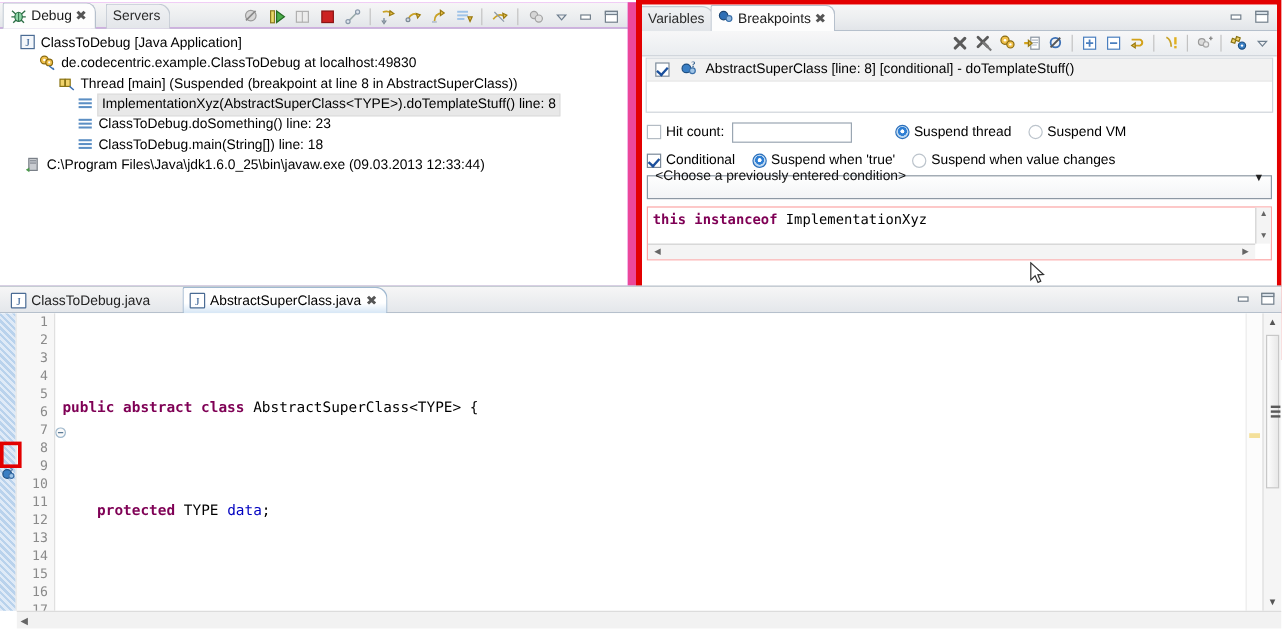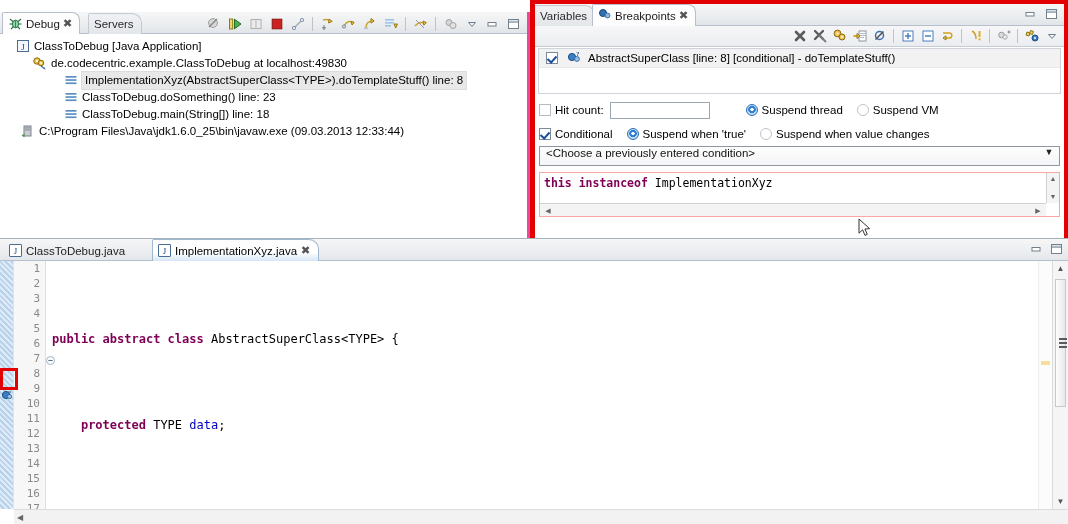--- a/index.html
+++ b/index.html
@@ -39,22 +39,22 @@
     border-radius: 2px 10px 0 0;
     color: #2b2b2b;
   }
   .xclose {
     font-size: 11px; color: #555; font-family: "DejaVu Sans", sans-serif;
     line-height: 1; transform: scaleX(1.05);
   }
 
   
   #debug-view {
-    position: absolute; left: 0; top: 12px; width: 530px; height: 236px;
-    background: #d946ef; border-right: 3px solid #ec4899;
+    position: absolute; left: 0; top: 2px; width: 530px; height: 236px;
+    background: #d946ef; border-right: 7px solid #ec4899;
   }
   #debug-tree {
     position: absolute; left: 0; top: 22px; right: 0; bottom: 0;
     background: #fff; padding-top: 4px;
     overflow: hidden;
   }
   .tnode {
     display: flex; align-items: center; gap: 4px;
     height: 17px; font-size: 11.5px; white-space: nowrap;
     padding-left: 4px;
@@ -119,21 +119,21 @@
   .radio.off { border-color: #bcc4cc; }
   .txtfield {
     width: 100px; height: 17px; background: #fff; border: 1px solid #9aa6b2;
     margin-left: 6px;
   }
   .lbltxt { margin-right: 14px; }
   #cond-combo {
     position: absolute; left: 4px; right: 4px; top: 142px; height: 20px;
     background: linear-gradient(to bottom,#fefefe,#f3f4f6);
     border: 1px solid #8d98a4;
-    display: flex; align-items: flex-start; padding: 0 2px 12px 6px;
+    display: flex; align-items: flex-end; padding: 0 2px 12px 6px;
     font-size: 11.5px; color: #111;
   }
   #cond-combo .arrow {
     margin-left: auto; width: 16px; text-align: center; font-size: 9px; color: #222;
   }
   #cond-editor {
     position: absolute; left: 4px; right: 4px; top: 168px; height: 45px;
     background: #fff; border: 1px solid #fca5a5;
   }
   #cond-code {
@@ -392,20 +392,30 @@
               <circle cx="5" cy="5" r="1.1" fill="#fff"></circle>
             <circle cx="9" cy="7" r="2.8" fill="#f0c14b" stroke="#8a6b12"></circle>
               <circle cx="9" cy="7" r="0.9" fill="#fff"></circle>
             <path d="M9 10 L13 13" stroke="#3a6fb0" stroke-width="1.3"></path>
               <path d="M11.5 12 L13.4 13.4 L12.4 11.2 Z" fill="#3a6fb0"></path>
           </svg>
         </span>
         <span class="lbl">de.codecentric.example.ClassToDebug at localhost:49830</span>
       </div>
 
+      <div class="tnode" style="padding-left:48px;">
+        <span>
+          <svg width="15" height="14" viewBox="0 0 15 14">
+            <rect x="2" y="4" width="4" height="6" fill="#f0d36b" stroke="#8a7312"></rect>
+            <rect x="6.5" y="4" width="4" height="6" fill="#f0d36b" stroke="#8a7312"></rect>
+            <path d="M10 10 L13.5 13" stroke="#3a6fb0" stroke-width="1.2"></path>
+          </svg>
+        </span>
+        <span class="lbl">Thread [main] (Suspended (breakpoint at line 8 in AbstractSuperClass))</span>
+      </div>
 
       <div class="tnode sel" style="padding-left:64px;">
         <span>
           <svg width="14" height="14" viewBox="0 0 14 14">
               <rect x="1.5" y="3" width="11" height="1.7" fill="#5c8fc4"></rect>
               <rect x="1.5" y="6.2" width="11" height="1.7" fill="#5c8fc4"></rect>
               <rect x="1.5" y="9.4" width="11" height="1.7" fill="#5c8fc4"></rect>
             </svg>
         </span>
         <span class="lbl">ImplementationXyz(AbstractSuperClass&lt;TYPE&gt;).doTemplateStuff() line: 8</span>
@@ -618,21 +628,21 @@
   </div>
 
   <div id="editor-area">
     <div id="edit-tabbar">
       <div class="etab inactive" style="left:4px;">
         <span class="jicon">J</span>
         <span>ClassToDebug.java</span>
       </div>
       <div class="etab active" style="left:152px;">
         <span class="jicon">J</span>
-        <span>ImplementationXyz.java</span>
+        <span>AbstractSuperClass.java</span>
         <span class="xclose">✖</span>
       </div>
       <div class="ed-minmax">
         <span class="winbtn">
           <svg width="15" height="14" viewBox="0 0 15 14">
               <rect x="3" y="5.5" width="8" height="3.5" fill="#fff" stroke="#73808c"></rect>
             </svg>
         </span>
         <span class="winbtn">
           <svg width="15" height="14" viewBox="0 0 15 14">

